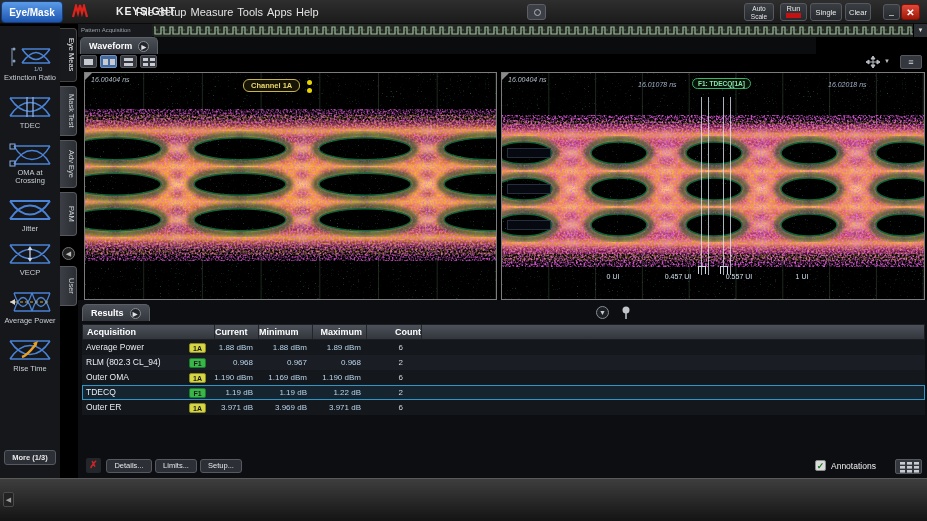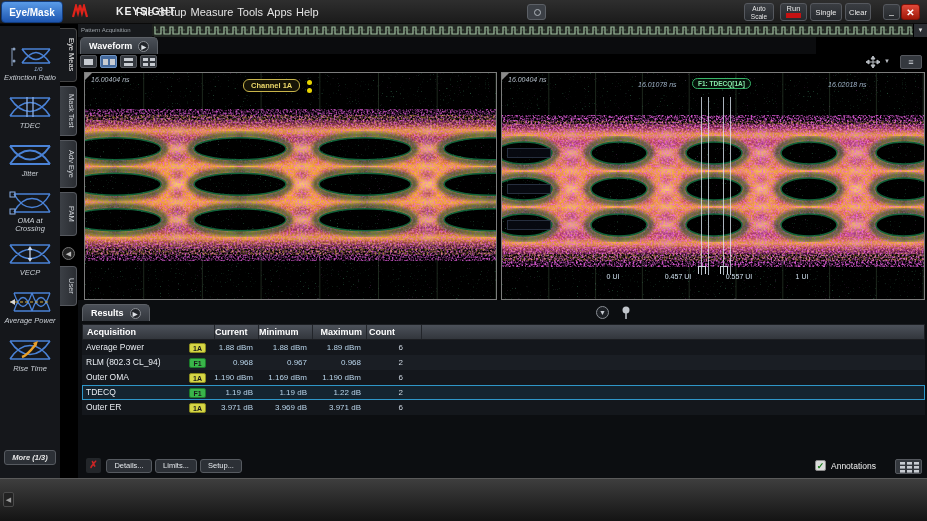--- a/index.html
+++ b/index.html
@@ -20,21 +20,21 @@
   .cambtn { position:absolute; left:527px; top:4px; width:19px; height:16px; background:#3c4046;
     border:1px solid #5c6066; border-radius:3px; }
   .cambtn .lens { position:absolute; left:6px; top:4px; width:7px; height:7px; border:1.5px solid #aeb4ba; border-radius:50%; }
   .topbtn { position:absolute; background:linear-gradient(#3a3d42,#26292d); border:1px solid #55585e;
     border-radius:3px; color:#e8e8e8; text-align:center; }
   .winbtn-min { left:883px; top:4px; width:17px; height:16px; font-size:9px; line-height:20px; }
   .winbtn-close { left:901px; top:4px; width:19px; height:16px; background:linear-gradient(#e04a3a,#a01808);
     border:1px solid #7e1208; color:#fff; font-weight:bold; font-size:10px; line-height:15px; }
 
   
-  .sidebar { position:absolute; left:0; top:26px; width:60px; height:452px; background:#15171b;font-style:italic; }
+  .sidebar { position:absolute; left:0; top:26px; width:60px; height:452px; background:#15171b; }
   .side-item { width:60px; text-align:center; color:#c9ced4; font-size:7.5px; }
   .side-item .ic { display:block; margin:0 auto 1px auto; }
   .more-btn { position:absolute; left:4px; top:424px; width:52px; height:15px; background:#2c3036;
     border:1px solid #565a60; border-radius:3px; color:#e8e8e8; font-size:7.5px; font-weight:bold;
     text-align:center; line-height:14px; }
 
   
   .tabstrip { position:absolute; left:60px; top:26px; width:18px; height:300px; background:#000; }
   .vtab { position:absolute; left:0; width:17px; background:linear-gradient(90deg,#3c4046,#2a2d32);
     border:1px solid #55585e; border-left:none; border-radius:0 4px 4px 0;
@@ -202,32 +202,32 @@
       <div class="side-item" style="margin-top:10px;">
         <svg class="ic" width="44" height="26" viewBox="0 0 44 26">
           <path d="M2,4 H42 M2,22 H42 M2,4 C14,22 30,22 42,4 M2,22 C14,4 30,4 42,22" fill="none" stroke="#4a82d6" stroke-width="1.5"></path>
           <path d="M19,3 v20 M25,3 v20" stroke="#8ab0e8" stroke-width="1.3"></path>
         </svg>
         <span>TDEC</span>
       </div>
 
       <div class="side-item" style="margin-top:10px;">
         <svg class="ic" width="44" height="26" viewBox="0 0 44 26">
-          <path d="M2,4 H42 M2,22 H42 M2,4 C14,22 30,22 42,4 M2,22 C14,4 30,4 42,22" fill="none" stroke="#4a82d6" stroke-width="2"></path>
-        </svg>
-        <span>Jitter</span>
-      </div>
-
-      <div class="side-item" style="margin-top:10px;">
-        <svg class="ic" width="44" height="26" viewBox="0 0 44 26">
           <path d="M6,4 H42 M6,22 H42 M6,4 C16,22 32,22 42,4 M6,22 C16,4 32,4 42,22" fill="none" stroke="#4a82d6" stroke-width="1.5"></path>
           <rect x="2" y="2" width="5" height="5" fill="none" stroke="#8ab0e8"></rect>
             <rect x="2" y="19" width="5" height="5" fill="none" stroke="#8ab0e8"></rect>
         </svg>
         <span style="display:block;width:52px;margin:0 auto;line-height:8px;">OMA at Crossing</span>
+      </div>
+
+      <div class="side-item" style="margin-top:10px;">
+        <svg class="ic" width="44" height="26" viewBox="0 0 44 26">
+          <path d="M2,4 H42 M2,22 H42 M2,4 C14,22 30,22 42,4 M2,22 C14,4 30,4 42,22" fill="none" stroke="#4a82d6" stroke-width="2"></path>
+        </svg>
+        <span>Jitter</span>
       </div>
 
       <div class="side-item" style="margin-top:6px;">
         <svg class="ic" width="44" height="26" viewBox="0 0 44 26">
           <path d="M2,4 H42 M2,22 H42 M2,4 C14,22 30,22 42,4 M2,22 C14,4 30,4 42,22" fill="none" stroke="#4a82d6" stroke-width="1.5"></path>
           <path d="M22,7 v12" stroke="#c8d8f0" stroke-width="1.2"></path>
           <path d="M22,5 l-2.5,4 h5 z M22,21 l-2.5,-4 h5 z" fill="#c8d8f0"></path>
         </svg>
         <span>VECP</span>
       </div>
@@ -928,21 +928,21 @@
     <circle cx="6" cy="5" r="3.5" fill="#c2c6cc"></circle>
       <path d="M6,8 V14" stroke="#c2c6cc" stroke-width="1.5"></path>
   </svg>
 
   <div class="tbl">
     <div class="thead">
       <div class="th c-name" style="padding-left:4px;">Acquisition</div>
       <div class="th c-cur" style="text-align:right;padding-right:12px;">Current</div>
       <div class="th c-min" style="text-align:right;padding-right:16px;">Minimum</div>
       <div class="th c-max" style="text-align:right;padding-right:4px;">Maximum</div>
-      <div class="th c-cnt" style="text-align:center;padding-right:24px;">Count</div>
+      <div class="th c-cnt" style="text-align:right;padding-right:0;">Count</div>
       <div class="th c-fill" style="border-right:none;"></div>
     </div>
 
     <div class="tr">
       <div class="td name c-name"><span>Average Power</span>
         <span class="badge ch">1A</span></div>
       <div class="td val c-cur">1.88 dBm</div>
       <div class="td val c-min">1.88 dBm</div>
       <div class="td val c-max">1.89 dBm</div>
       <div class="td cnt c-cnt">6</div>

